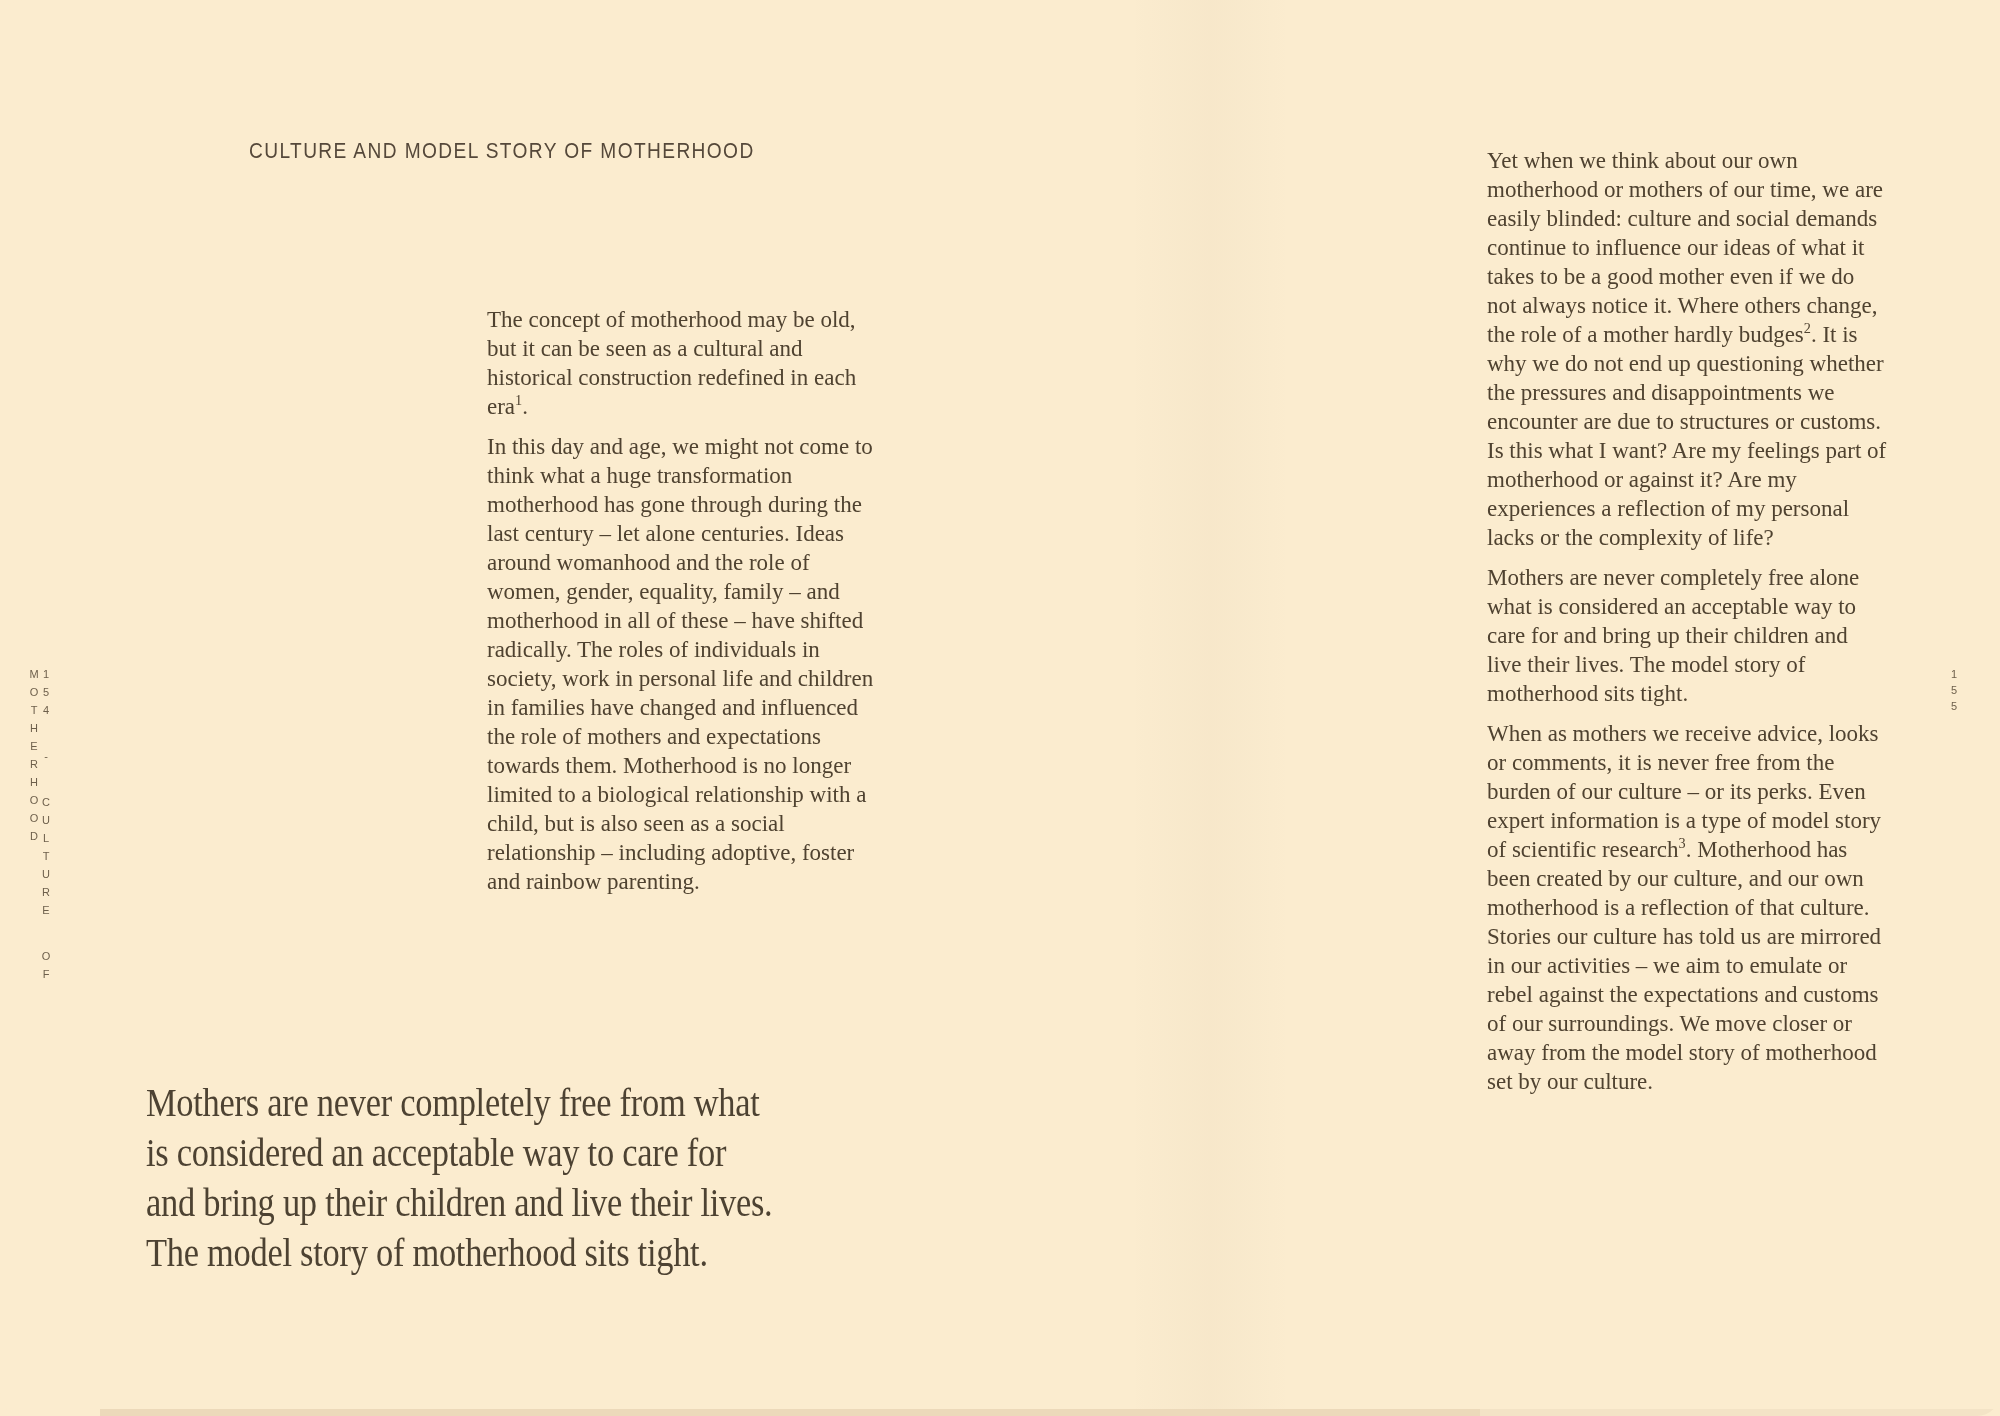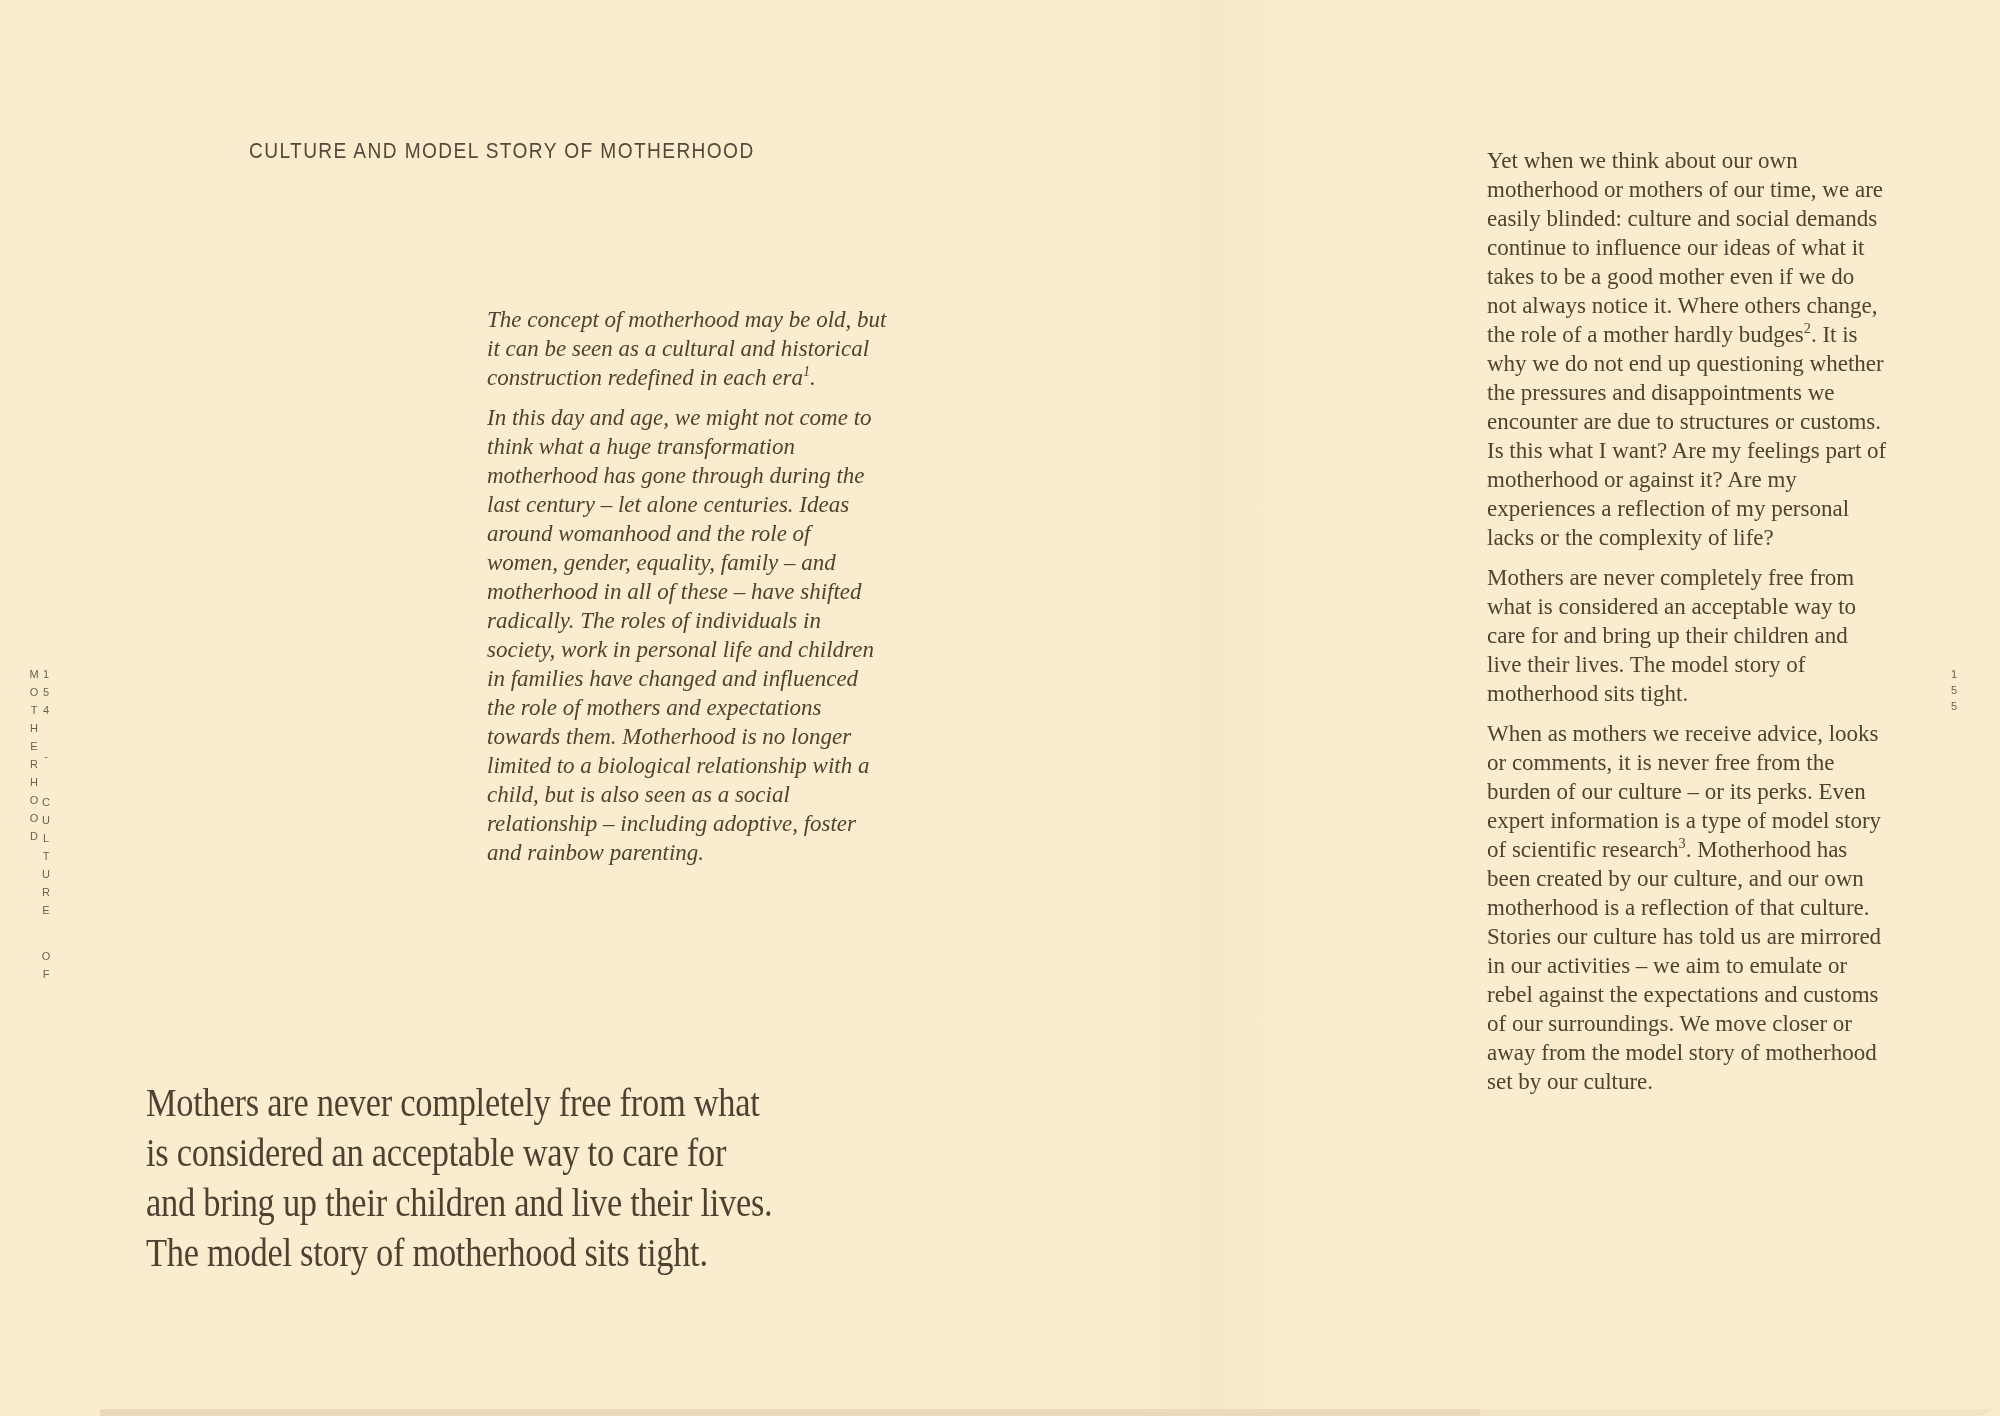--- a/index.html
+++ b/index.html
@@ -41,21 +41,20 @@
   }
   .left-body {
     position: absolute;
     left: 487px;
     top: 305px;
     width: 400px;
     font-size: 23px;
     line-height: 29px;
     color: #4f4230;
     text-align: left;
-    font-style: italic;
   }
   .right-body {
     position: absolute;
     left: 1487px;
     top: 146px;
     width: 400px;
     font-size: 23px;
     line-height: 29px;
     color: #4f4230;
     text-align: left;
@@ -136,21 +135,21 @@
 
   <div class="pull-quote">
       <div>Mothers are never completely free from what</div>
       <div>is considered an acceptable way to care for</div>
       <div>and bring up their children and live their lives.</div>
       <div>The model story of motherhood sits tight.</div>
     </div>
 
   <div class="right-body">
       <p class="body-para">Yet when we think about our own motherhood or mothers of our time, we are easily blinded: culture and social demands continue to influence our ideas of what it takes to be a good mother even if we do not always notice it. Where others change, the role of a mother hardly budges<sup>2</sup>. It is why we do not end up questioning whether the pressures and disappointments we encounter are due to structures or customs. Is this what I want? Are my feelings part of motherhood or against it? Are my experiences a reflection of my personal lacks or the complexity of life?</p>
-      <p class="body-para">Mothers are never completely free from what is considered an acceptable way to care for and bring up their children and live their lives. The model story of motherhood sits tight.</p>
+      <p class="body-para">Mothers are never completely free alone what is considered an acceptable way to care for and bring up their children and live their lives. The model story of motherhood sits tight.</p>
       <p class="body-para">When as mothers we receive advice, looks or comments, it is never free from the burden of our culture – or its perks. Even expert information is a type of model story of scientific research<sup>3</sup>. Motherhood has been created by our culture, and our own motherhood is a reflection of that culture. Stories our culture has told us are mirrored in our activities – we aim to emulate or rebel against the expectations and customs of our surroundings. We move closer or away from the model story of motherhood set by our culture.</p>
     </div>
 
   <div class="margin-vertical margin-right-label">155</div>
 
   <div class="bottom-edge"></div>
   <div class="bottom-edge-right"></div>
 
 </div>
 

